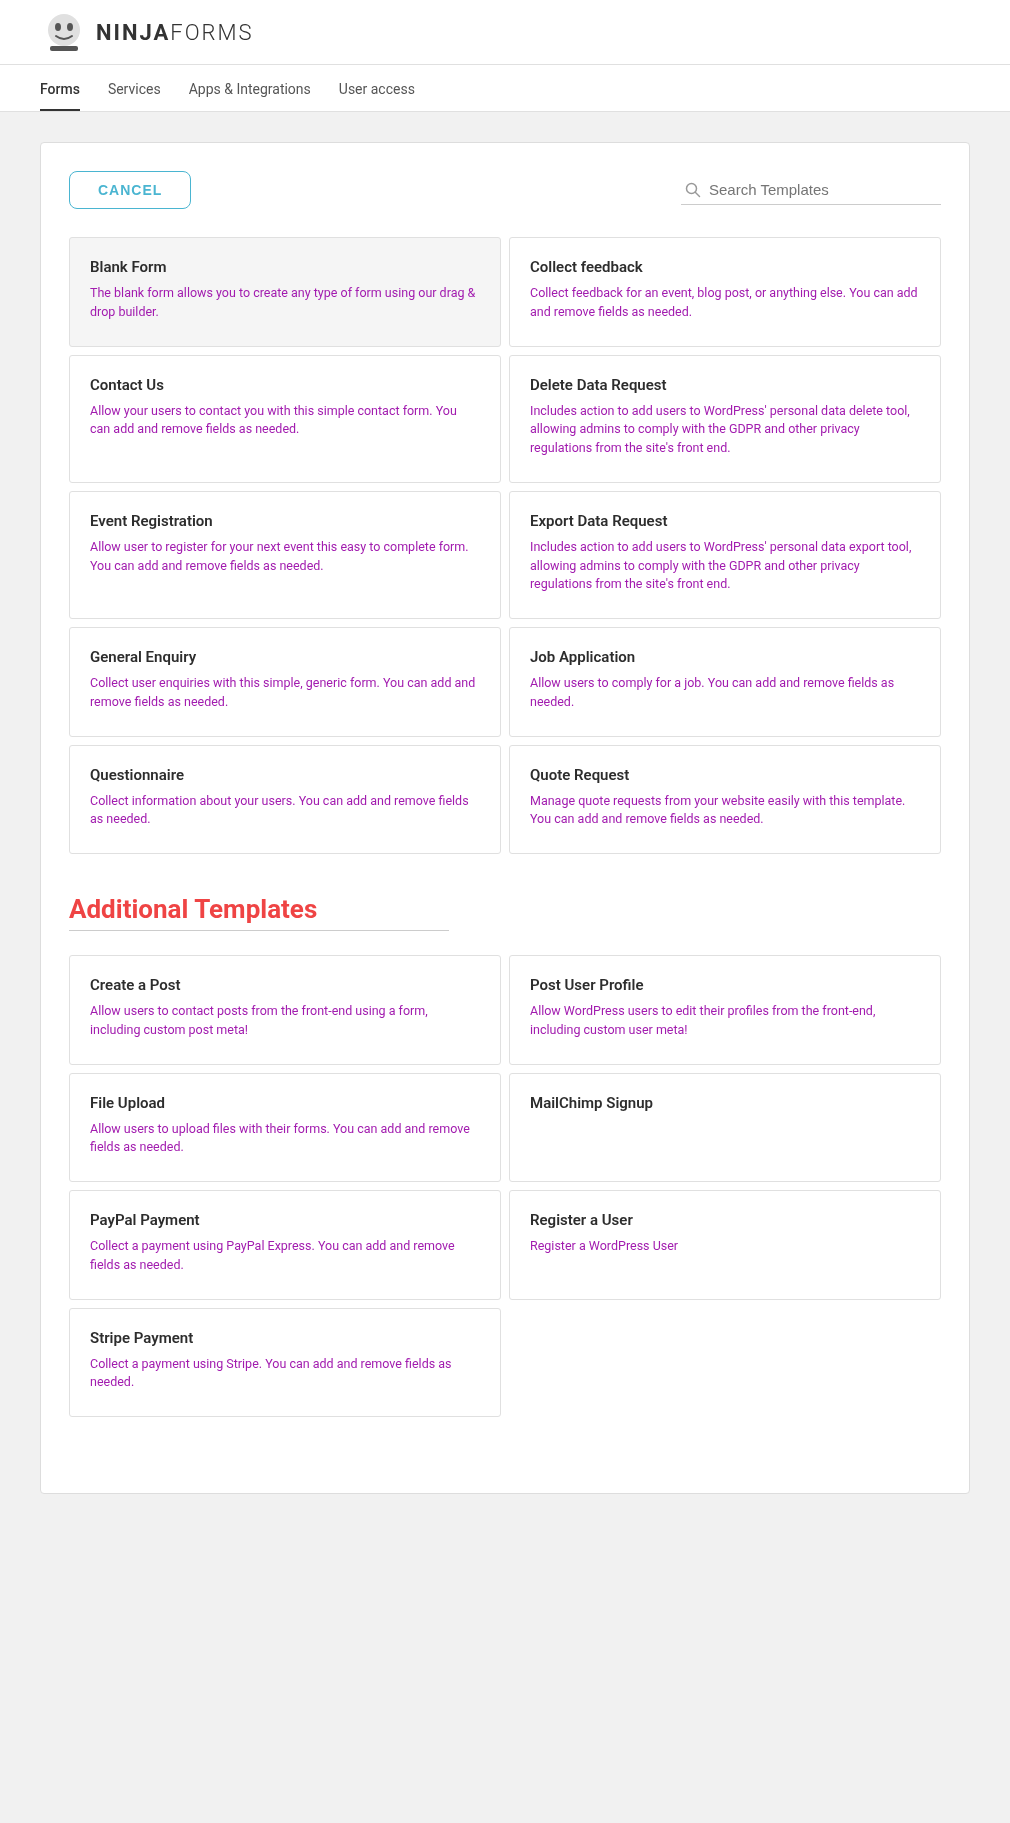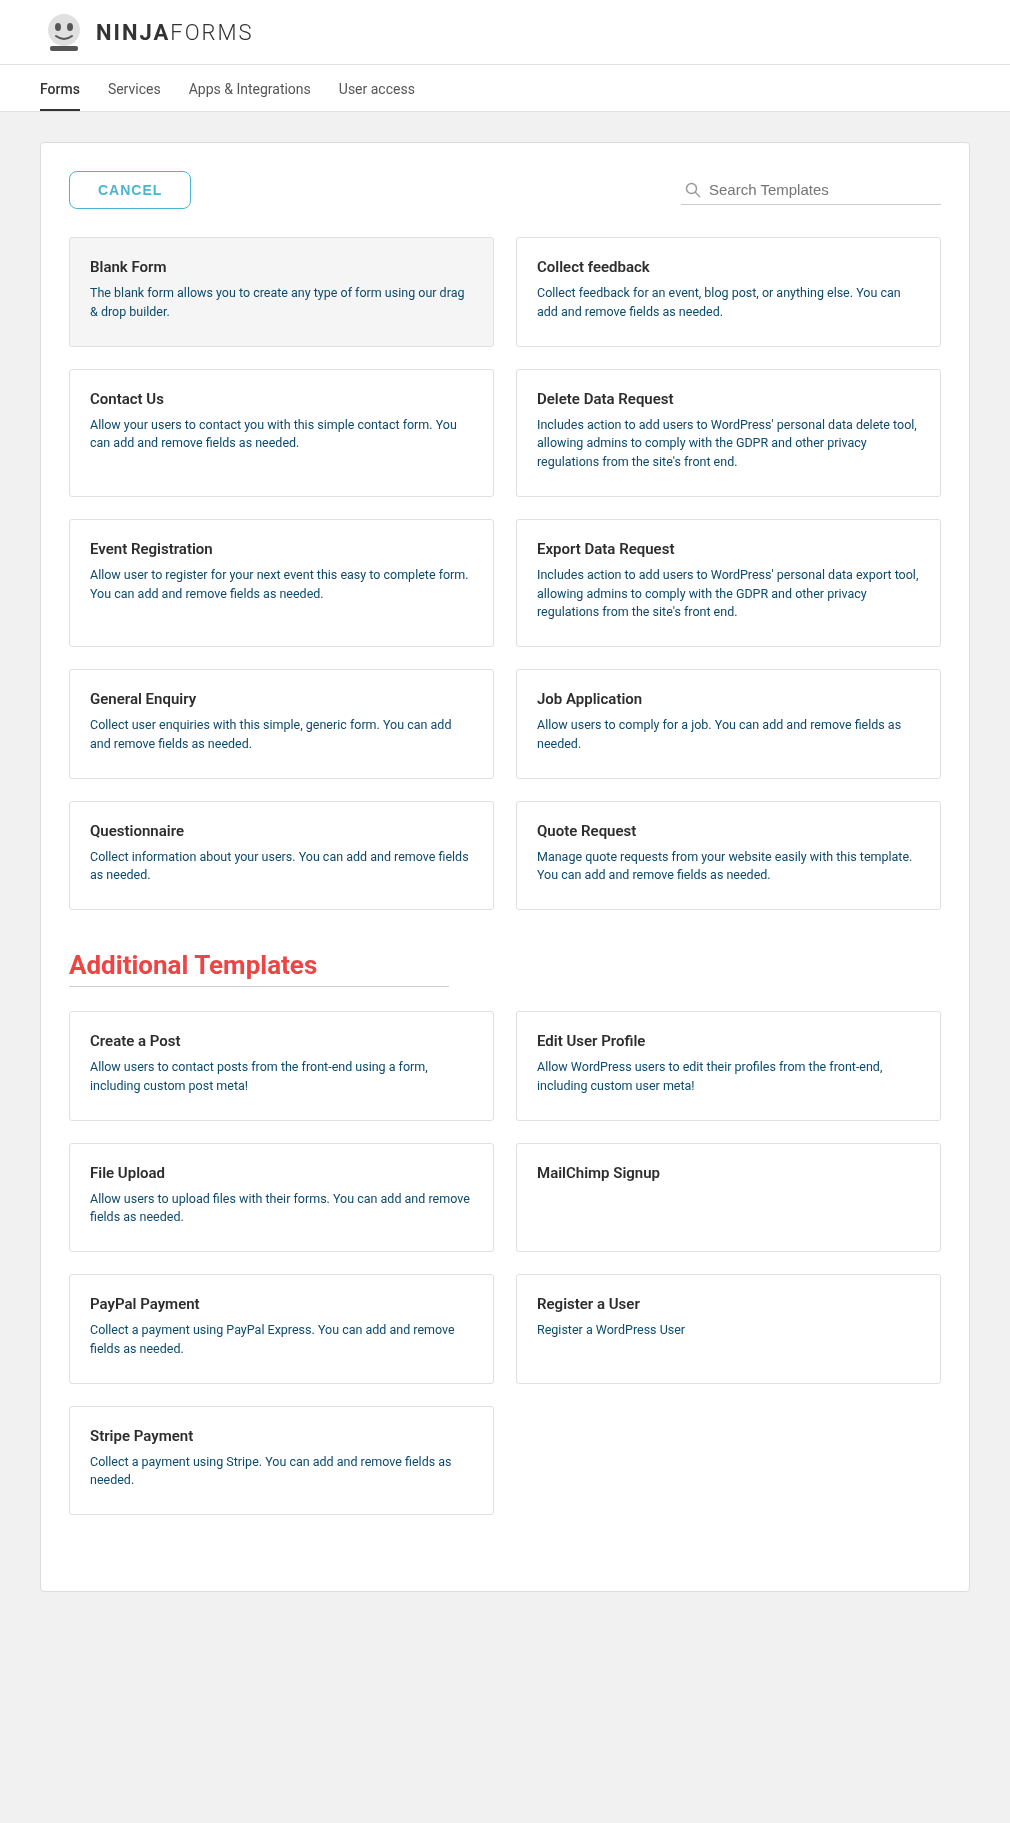--- a/index.html
+++ b/index.html
@@ -103,21 +103,21 @@
       background: transparent;
     }
     .search-icon-svg {
       color: #888;
       flex-shrink: 0;
     }
     
     .template-grid {
       display: grid;
       grid-template-columns: 1fr 1fr;
-      gap: 22px;
+      gap: 8px;
       margin-bottom: 40px;
     }
     .template-card {
       border: 1px solid #e0e0e0;
       border-radius: 3px;
       padding: 20px 20px 24px;
       cursor: pointer;
       background: #fff;
       min-height: 100px;
     }
@@ -125,21 +125,21 @@
       background: #f5f5f5;
     }
     .template-card-title {
       font-size: 15px;
       font-weight: 600;
       color: #2d2d2d;
       margin-bottom: 8px;
     }
     .template-card-desc {
       font-size: 12.5px;
-      color: #0c4a6e;
+      color: #a21caf;
       line-height: 1.5;
     }
     
     .section-title {
       font-size: 26px;
       font-weight: 700;
       color: #ef4444;
       margin-bottom: 6px;
     }
     .section-divider {
@@ -233,21 +233,21 @@
 
     <div>
       <div class="section-title">Additional Templates</div>
       <hr class="section-divider">
       <div class="template-grid" id="additional-grid">
           <div class="template-card">
     <div class="template-card-title">Create a Post</div>
     <div class="template-card-desc">Allow users to contact posts from the front-end using a form, including custom post meta!</div>
   </div>
           <div class="template-card">
-    <div class="template-card-title">Edit User Profile</div>
+    <div class="template-card-title">Post User Profile</div>
     <div class="template-card-desc">Allow WordPress users to edit their profiles from the front-end, including custom user meta!</div>
   </div>
           <div class="template-card">
     <div class="template-card-title">File Upload</div>
     <div class="template-card-desc">Allow users to upload files with their forms. You can add and remove fields as needed.</div>
   </div>
           <div class="template-card">
     <div class="template-card-title">MailChimp Signup</div>
   </div>
           <div class="template-card">

